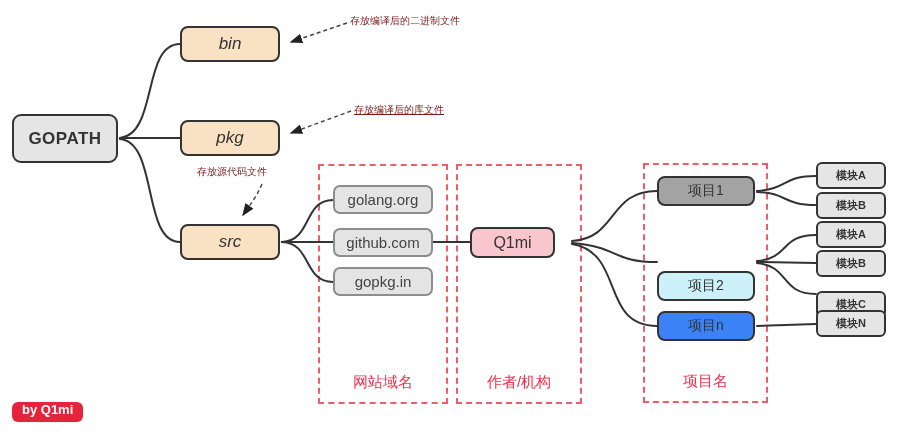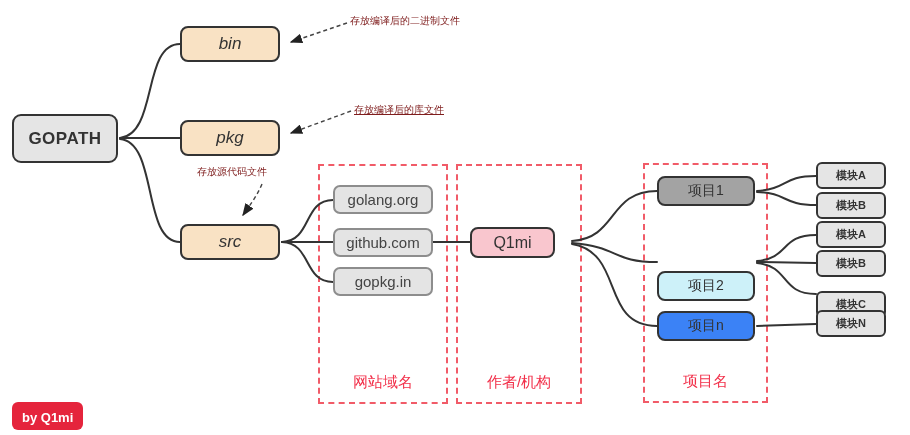--- a/index.html
+++ b/index.html
@@ -97,21 +97,21 @@
   #annotation-src { left: 197px; top: 165px; }
 
   
   .badge {
     position: absolute;
     left: 12px; top: 402px;
     background: #e5243c;
     color: #ffffff;
     font-size: 13px;
     font-weight: bold;
-    padding: 8px 10px 5px 10px;
+    padding: 0 10px 5px 10px;
     border-radius: 6px;
     z-index: 5;
   }
   .watermark {
     position: absolute;
     left: 642px; top: 396px;
     font-size: 27px;
     font-weight: bold;
     color: #ffffff;
     -webkit-text-stroke: 1.3px #8f8f8f;

